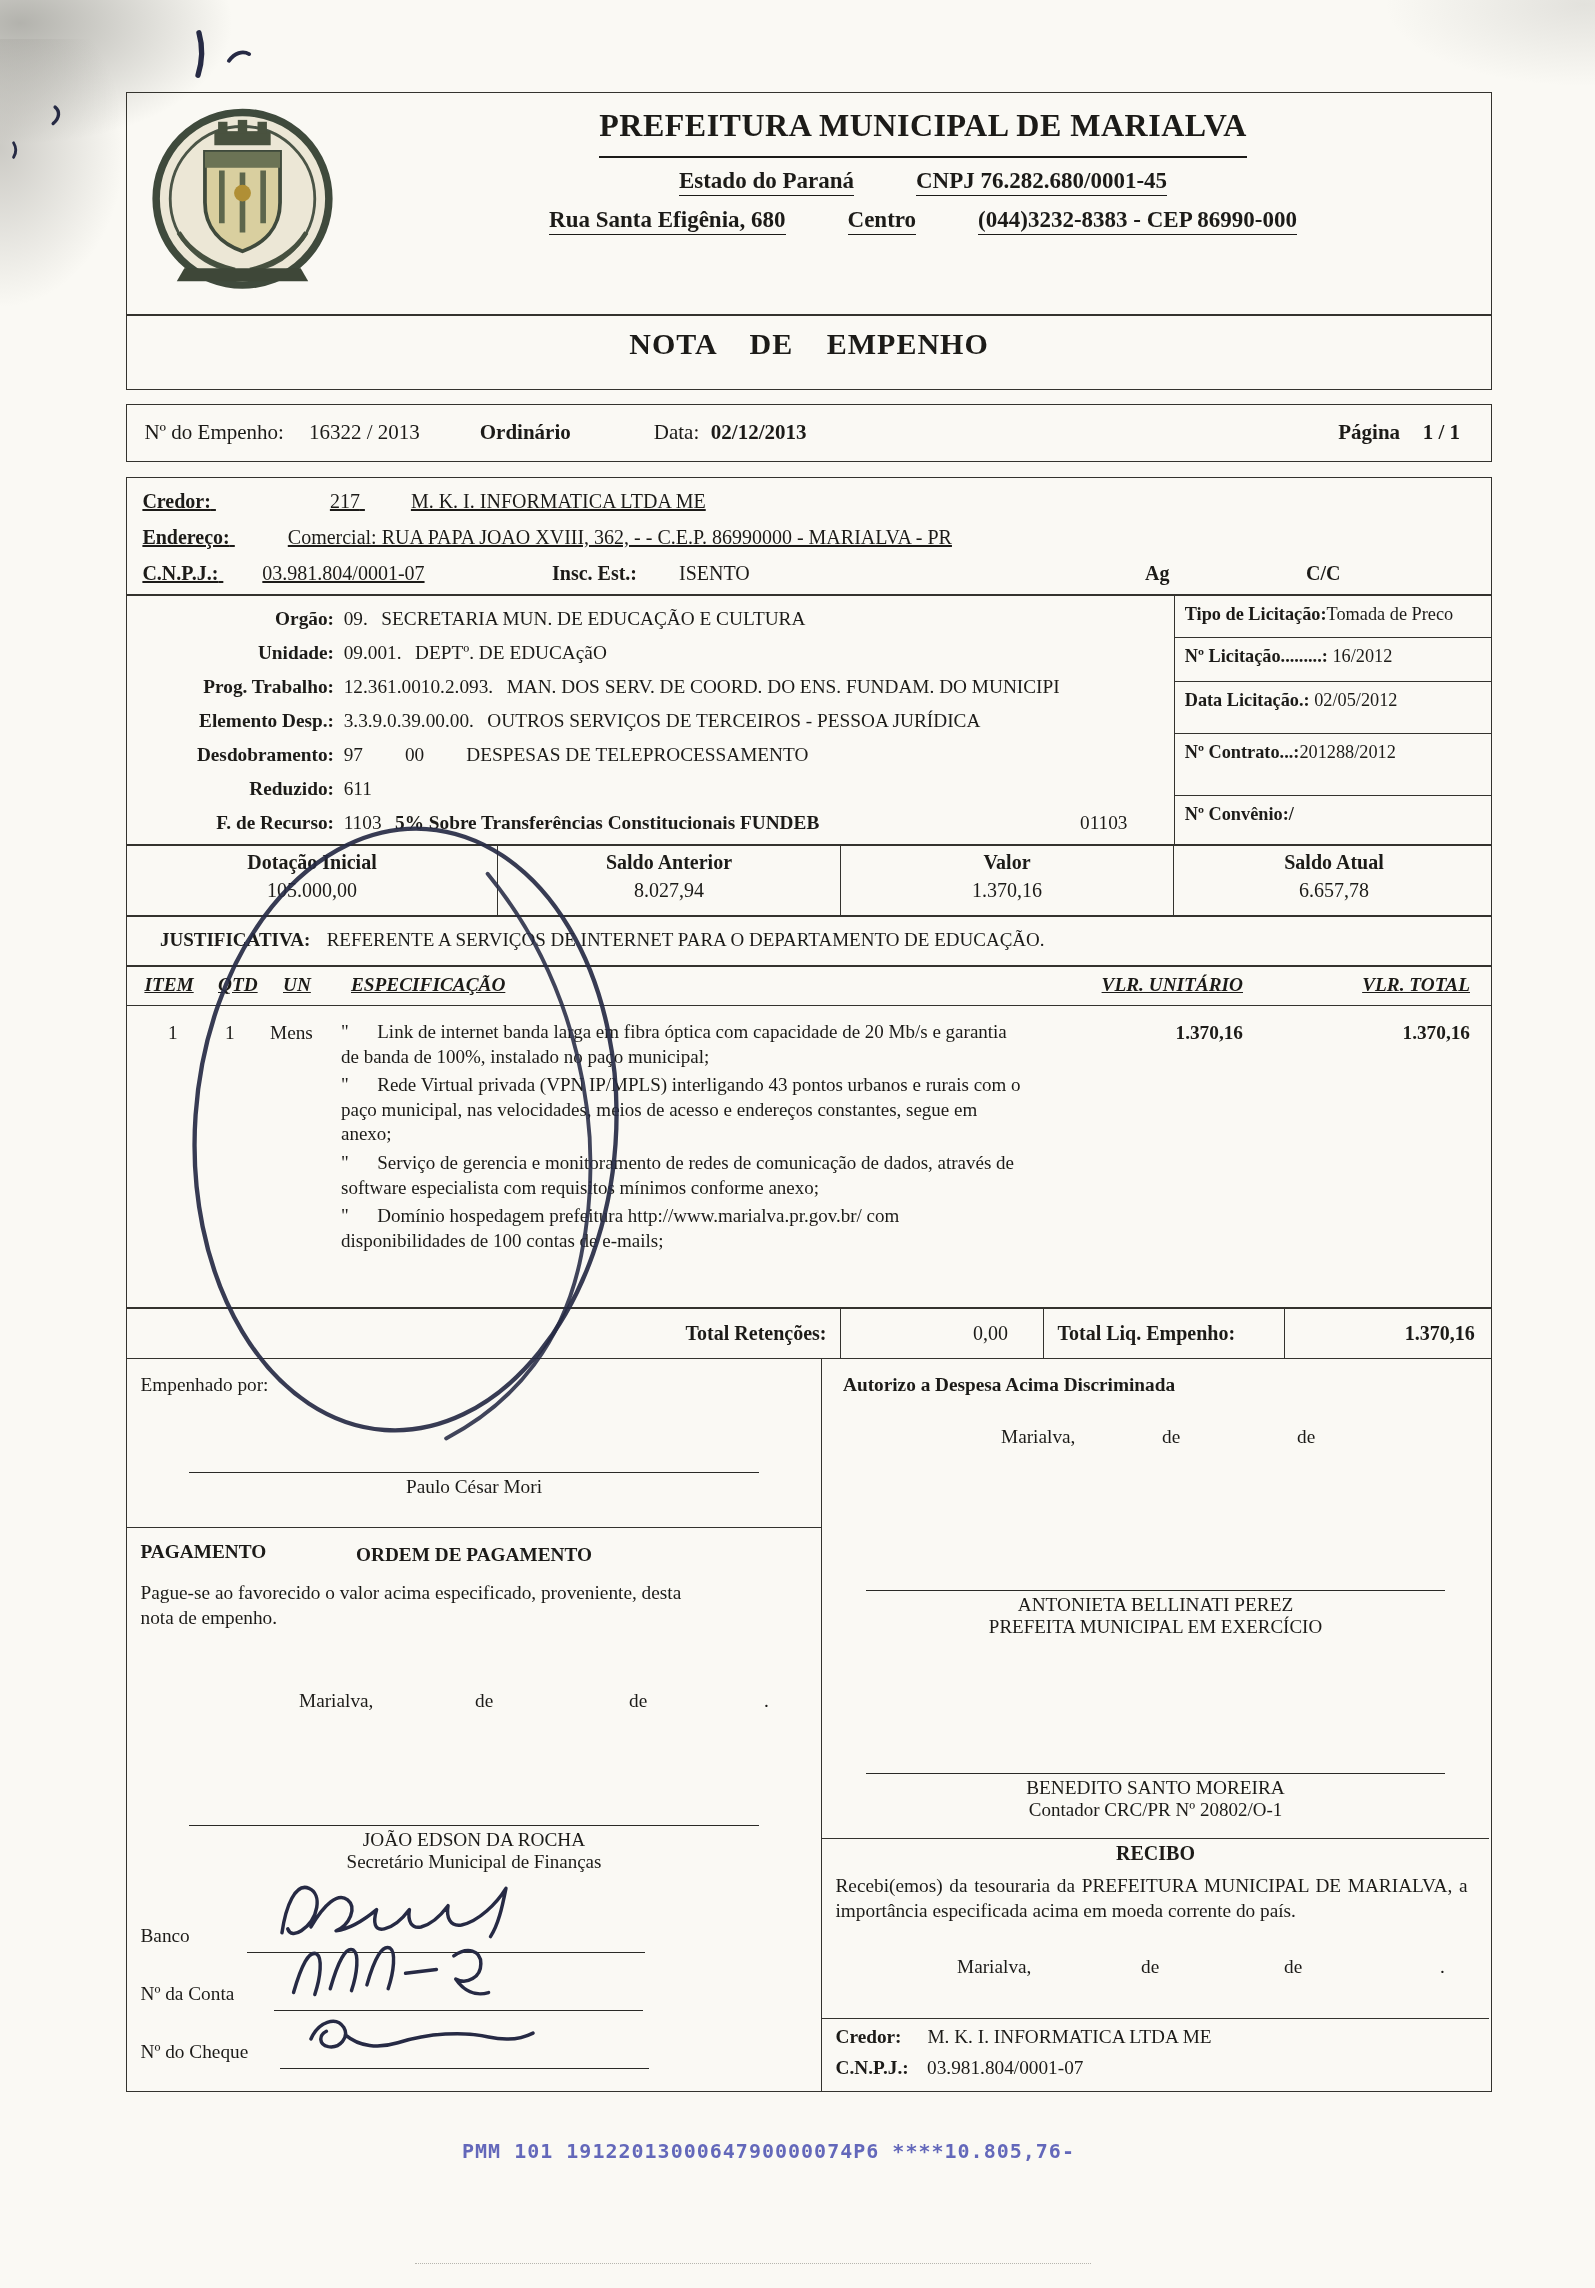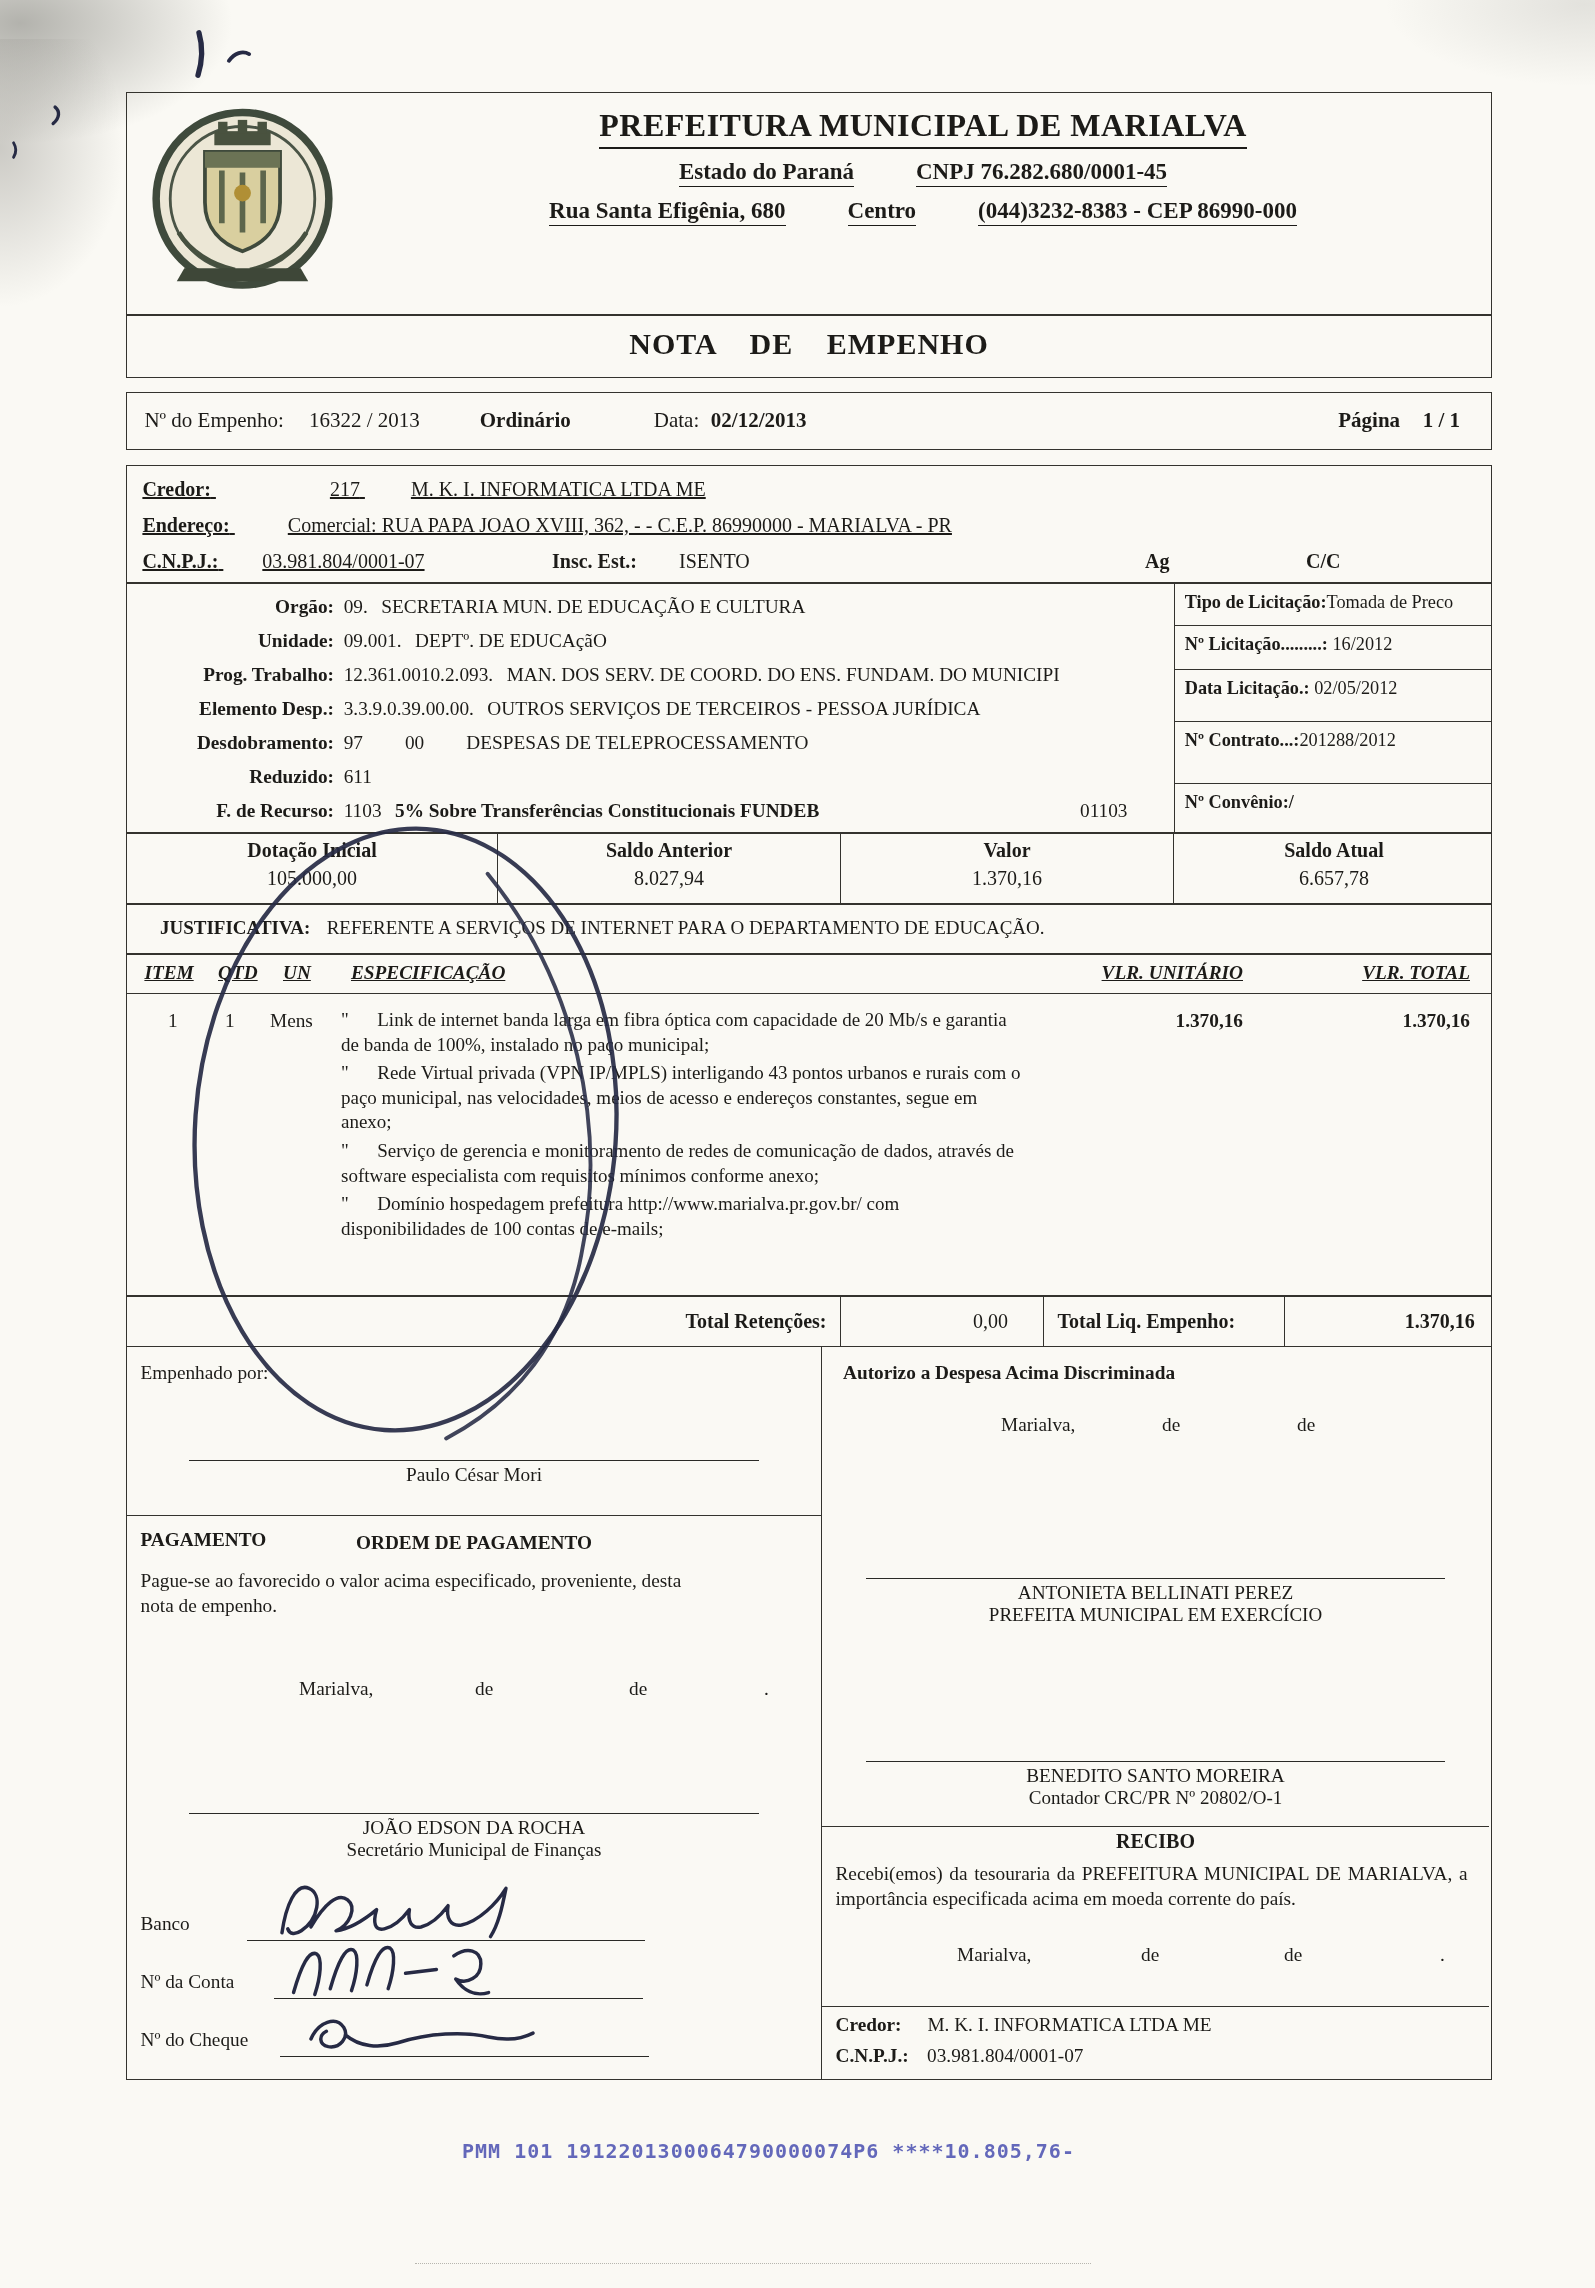--- a/index.html
+++ b/index.html
@@ -13,25 +13,25 @@
   .sm2{left:0;top:39px;width:126px;height:270px;background:radial-gradient(ellipse at 0% 40%,rgba(118,116,110,.35),transparent 70%);}
   .sm3{right:0;top:0;width:212px;height:87px;background:radial-gradient(ellipse at 95% 5%,rgba(120,120,115,.18),transparent 70%);}
 
   #doc{position:absolute;left:126px;top:92px;width:1366px;z-index:2;}
   .box{border:1.9px solid #34332e;position:relative;box-sizing:border-box;background:transparent;}
 
   
   .header-box{height:224px;}
   .crest{position:absolute;left:21px;top:9.7px;width:189px;height:199px;}
   .header-text{margin-left:228px;padding-top:13.5px;text-align:center;}
-  .h-title{display:inline-block;font-size:32px;font-weight:bold;letter-spacing:0.5px;border-bottom:2.9px solid #1c1b18;padding-bottom:3px;}
+  .h-title{display:inline-block;font-size:32px;font-weight:bold;letter-spacing:0.5px;border-bottom:2.9px solid #1c1b18;padding-bottom:12px;}
   .h-row{margin-top:10.6px;display:flex;justify-content:center;gap:62px;font-size:23px;font-weight:bold;}
   .h-row span{border-bottom:1.9px solid #1c1b18;padding-bottom:1px;}
 
-  .title-box{margin-top:-1.9px;height:64px;text-align:center;font-size:30px;font-weight:bold;word-spacing:25px;line-height:58px;letter-spacing:1px;}
+  .title-box{margin-top:-1.9px;height:76px;text-align:center;font-size:30px;font-weight:bold;word-spacing:25px;line-height:58px;letter-spacing:1px;}
 
   .empenho-row{margin-top:13.5px;height:58px;display:flex;align-items:center;font-size:21px;padding:0 17.4px;}
   .empenho-row .lbl{font-weight:normal;}
   .e-num{margin-left:25px;}
   .e-tipo{margin-left:60px;font-weight:bold;}
   .e-data-l{margin-left:83px;}
   .e-data{margin-left:11.6px;font-weight:bold;}
   .e-pag{margin-left:auto;margin-right:13.5px;font-weight:bold;}
   .e-pag span{margin-left:17.4px;}
 

